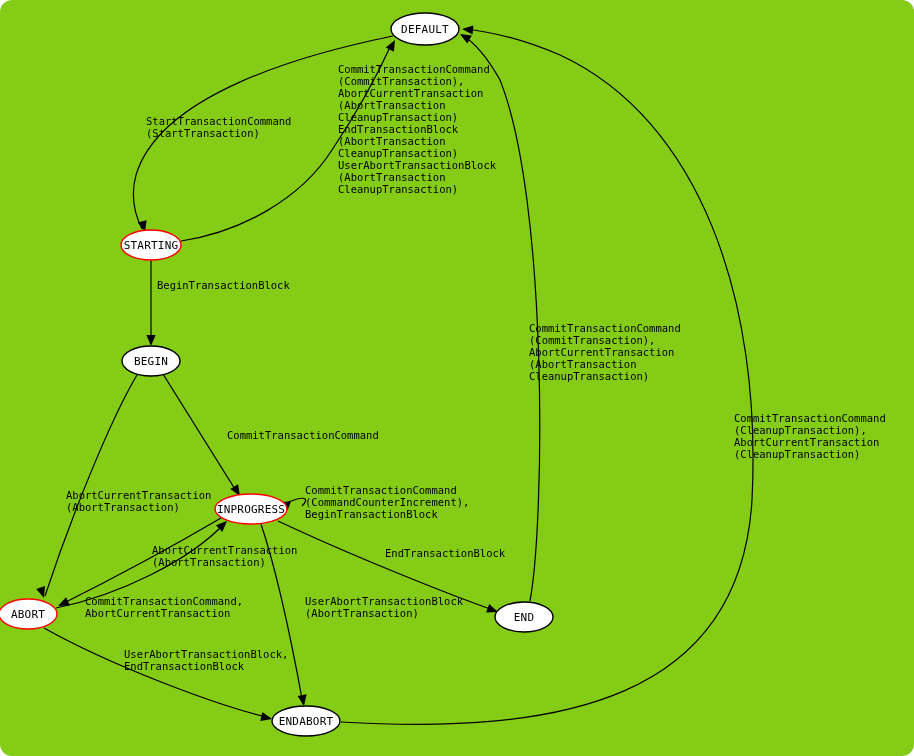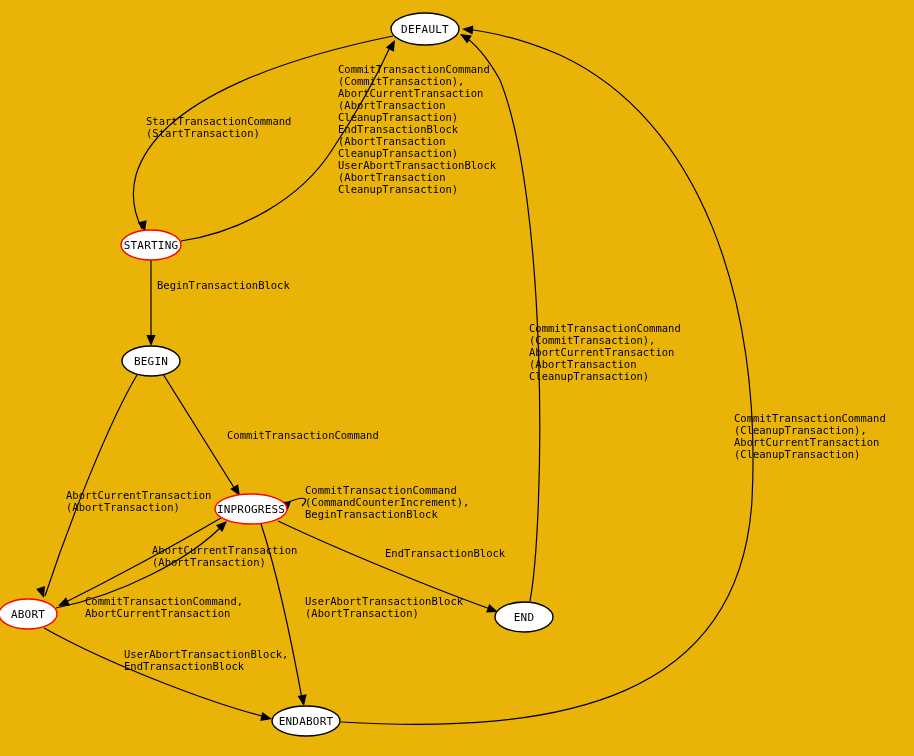--- a/index.html
+++ b/index.html
@@ -7,22 +7,23 @@
     padding: 0;
     background: #ffffff;
   }
   body {
     font-family: "DejaVu Sans Mono", monospace;
   }
   #diagram-root {
     position: relative;
     width: 914px;
     height: 756px;
-    background: #eab308;
+    background: #84cc16;
     overflow: hidden;
+    border-radius: 12px;
   }
   svg#graph {
     position: absolute;
     top: 0;
     left: 0;
     width: 914px;
     height: 756px;
   }
   .node-ellipse {
     fill: #ffffff;

